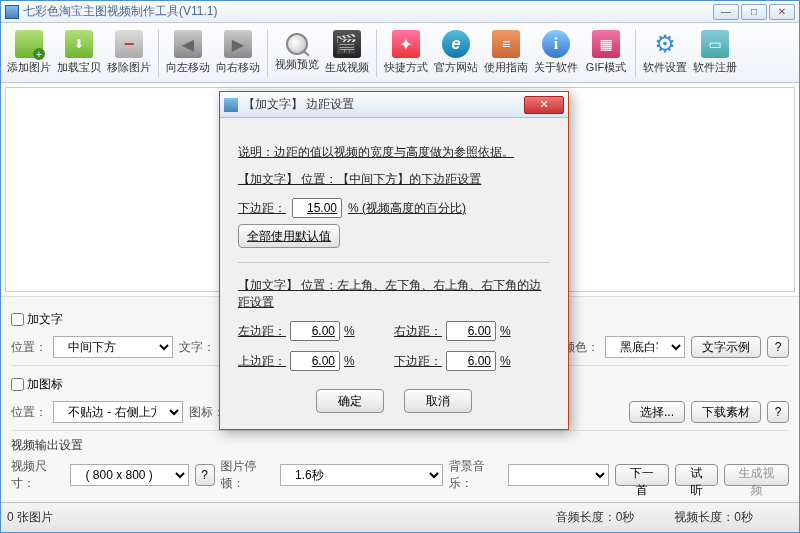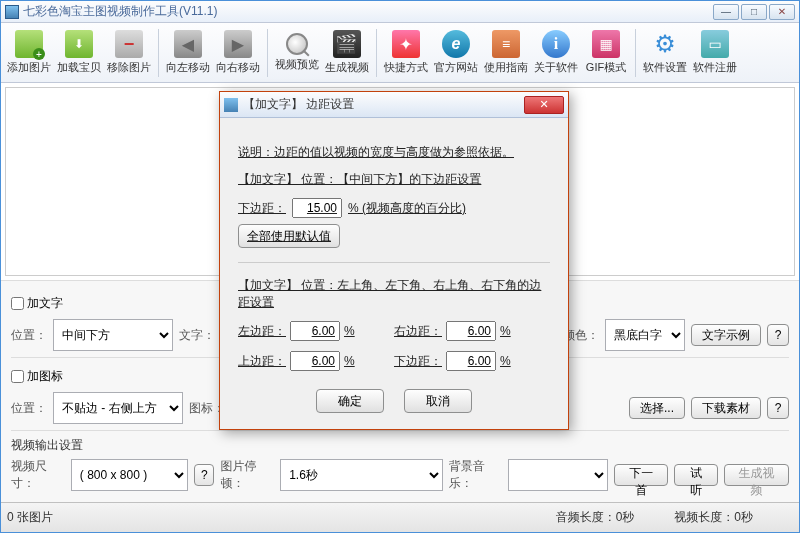--- a/index.html
+++ b/index.html
@@ -49,21 +49,21 @@
 .ic.reg { background: linear-gradient(#8cd,#4aa); }
 .ic.reg::after { content:"▭"; font-size:14px; }
 
 .canvas { flex: 1; background: #fff; margin: 4px; border: 1px solid #ccc; min-height: 150px; }
 
 .panel { background: #f7f7f7; border-top: 1px solid #ddd; padding: 6px 10px; }
 .panel .row { display: flex; align-items: center; gap: 6px; margin: 4px 0; min-height: 24px; }
 .chk { display: flex; align-items: center; gap: 3px; }
 .chk input { width: 13px; height: 13px; }
 .lblf { color: #555; }
-select, input[type=text] { height: 32px; border: 1px solid #abadb3; background: #fff; padding: 0 4px; font-size: 12px; }
+select, input[type=text] { height: 22px; border: 1px solid #abadb3; background: #fff; padding: 0 10px; font-size: 12px; }
 select { min-width: 60px; }
 .btn { height: 22px; padding: 0 10px; background: linear-gradient(#fefefe,#e4e4e4); border: 1px solid #8e8f8f; border-radius: 4px; cursor: pointer; font-size: 12px; }
 .btn:disabled { color: #999; }
 .qbtn { width: 22px; height: 22px; padding: 0; }
 .sep { height: 1px; background: #ddd; margin: 6px 0; }
 .sectitle { color: #333; margin: 4px 0; }
 
 .statusbar { height: 30px; background: linear-gradient(#f4f4f4,#e4e4e4); border-top: 1px solid #c0c0c0; display: flex; align-items: center; padding: 12px 6px; font-size: 11px; color: #333; }
 .statusbar .scell { margin-right: 40px; }
 .statusbar .spacer { flex: 1; }

